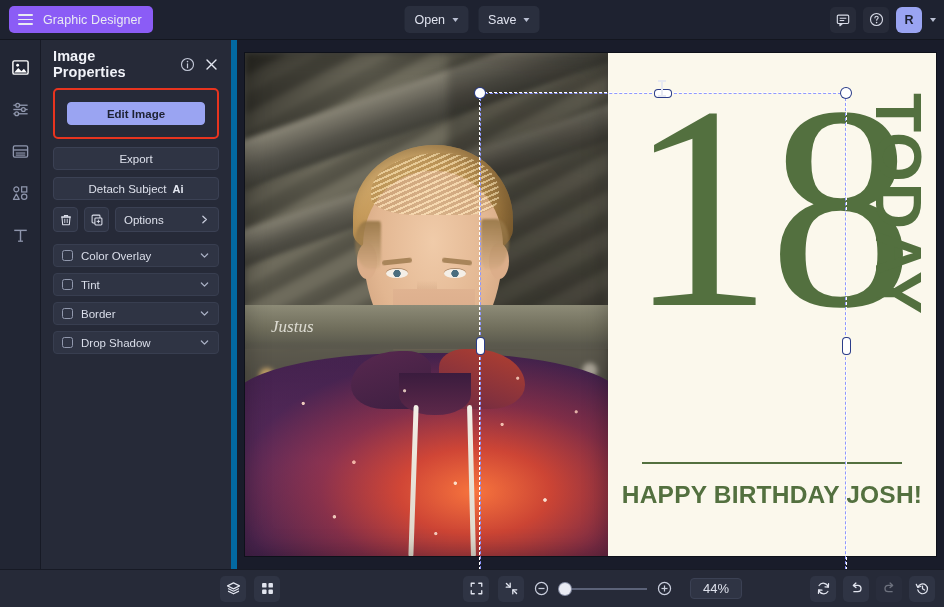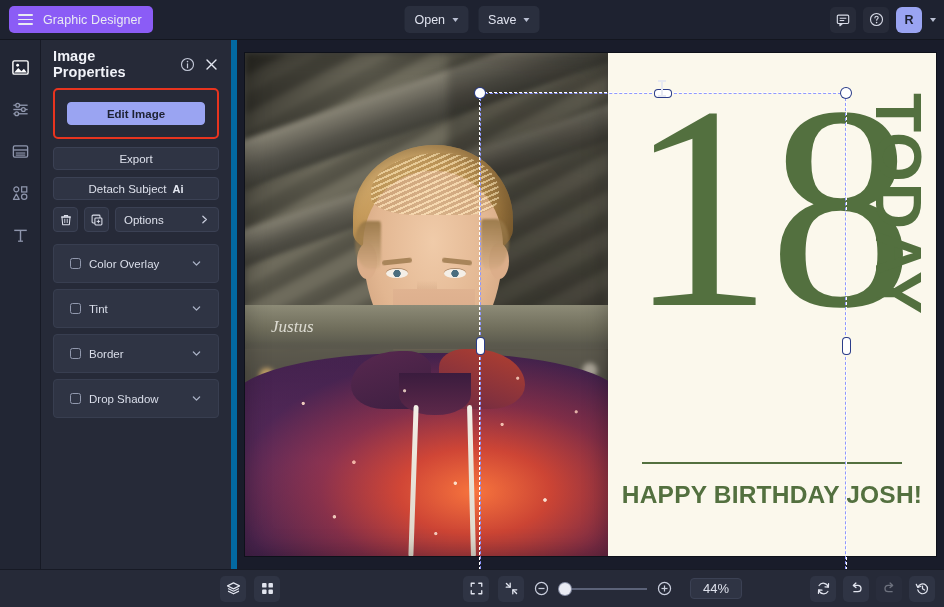--- a/index.html
+++ b/index.html
@@ -111,23 +111,23 @@
   }
   .options {
     flex: 1; height: 25px; border-radius: 4px;
     background: #2f3444; border: 1px solid #3b4154;
     display: flex; align-items: center; padding: 0 8px;
     color: #dde0eb; font-size: 11.5px; cursor: pointer;
   }
   .options span:first-child { flex: 1; }
 
   .effect {
-    height: 39px; border-radius: 4px;
+    height: 23px; border-radius: 4px;
     background: #2f3444; border: 1px solid #383e50;
-    display: flex; align-items: center; padding: 0 16px; gap: 8px;
+    display: flex; align-items: center; padding: 0 8px; gap: 8px;
     margin-bottom: 6px; cursor: pointer;
   }
   .cb { width: 11px; height: 11px; border: 1.4px solid #9198ad; border-radius: 2.5px; flex: 0 0 11px; }
   .effect-label { flex: 1; color: #dadeea; font-size: 11.5px; }
 
   
   .canvasarea { flex: 1; position: relative; background: #191c2a; overflow: hidden; }
 
   .artboard {
     position: absolute; left: 8px; top: 13px;

